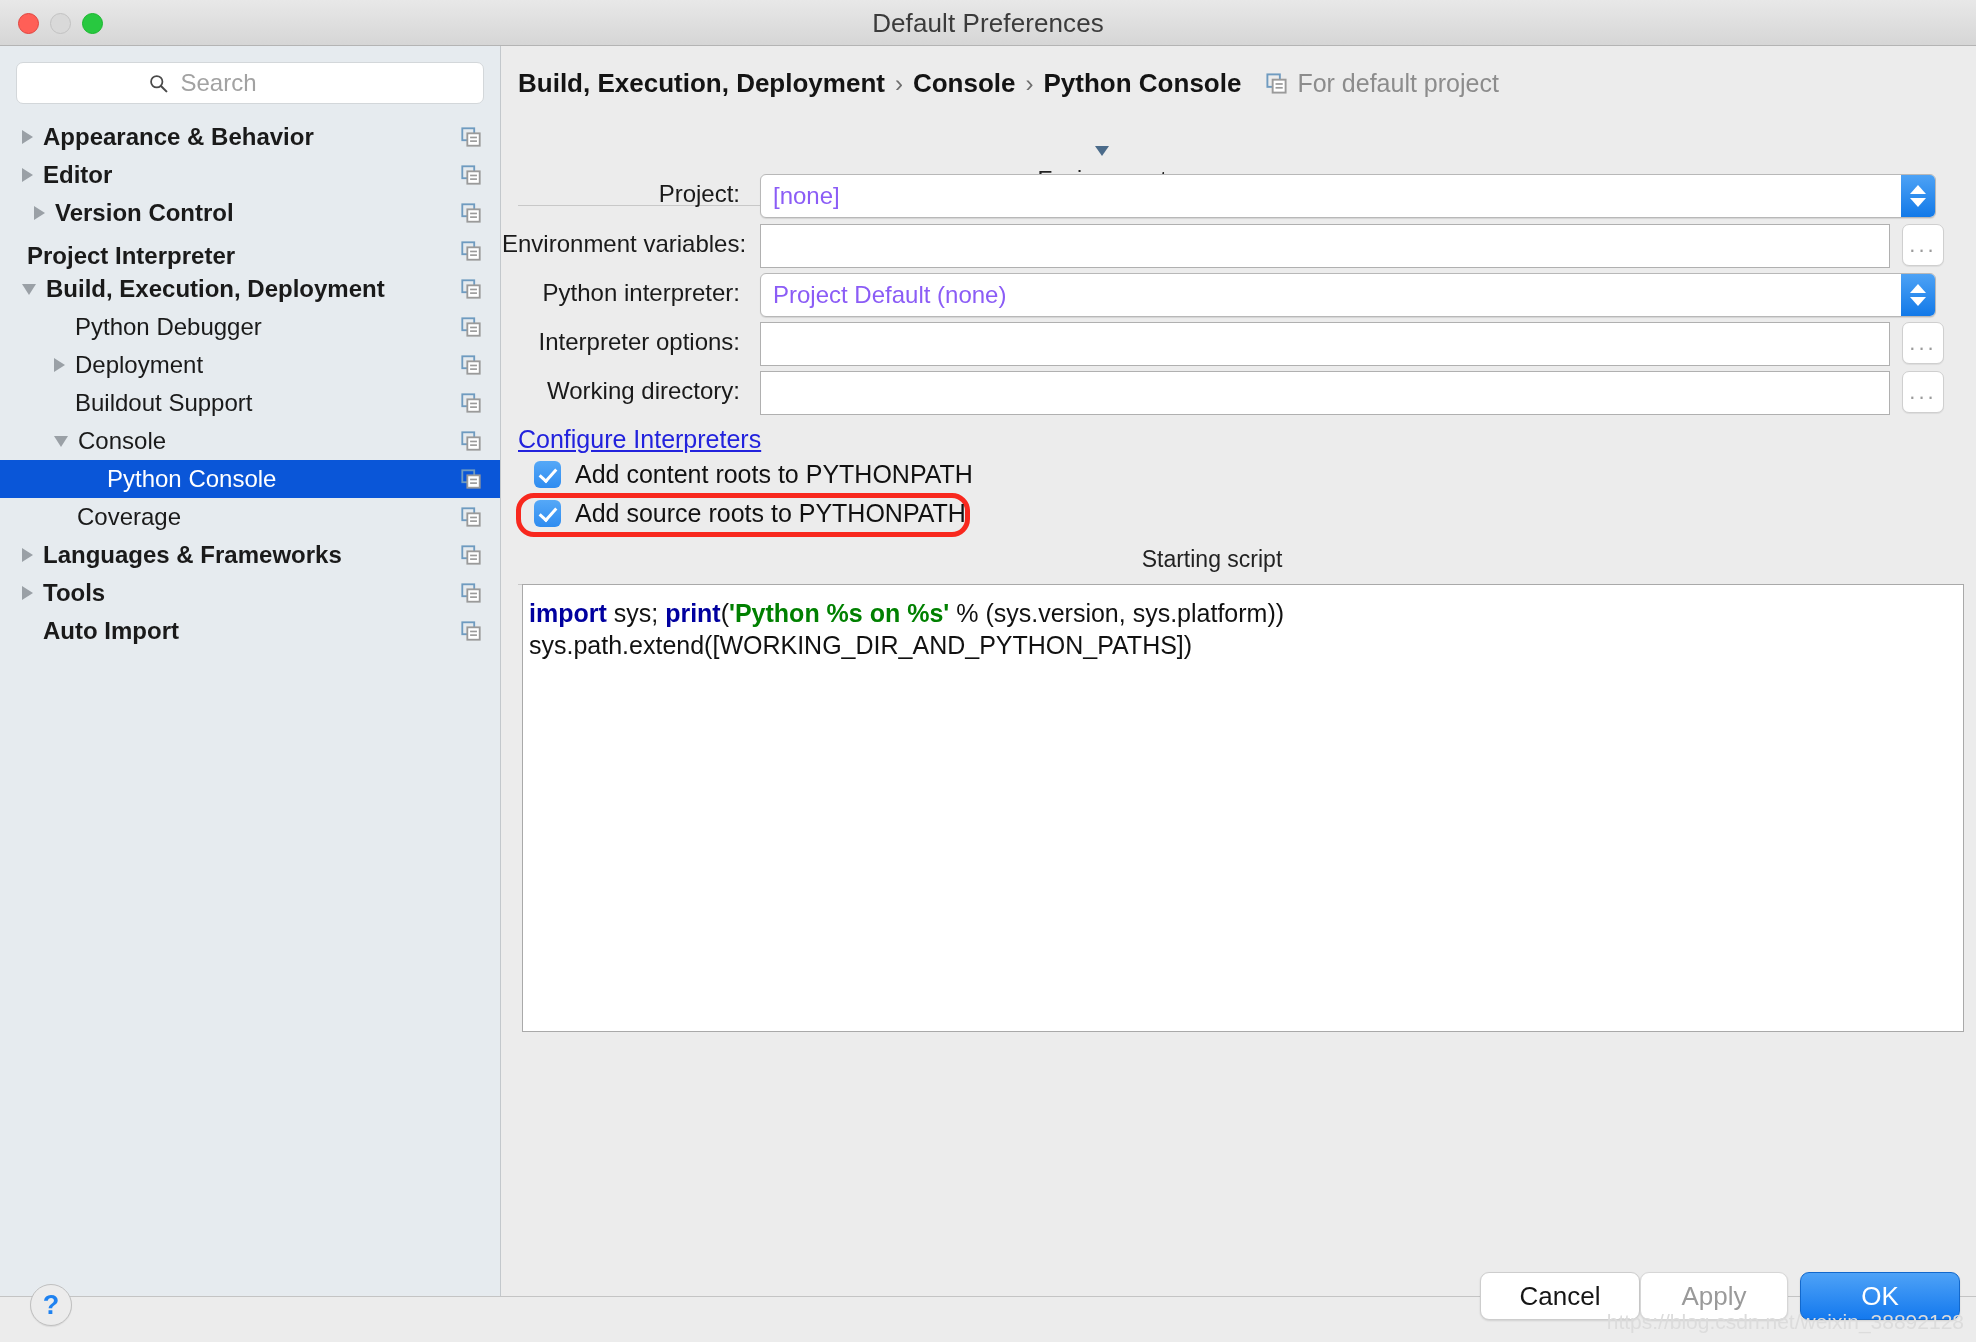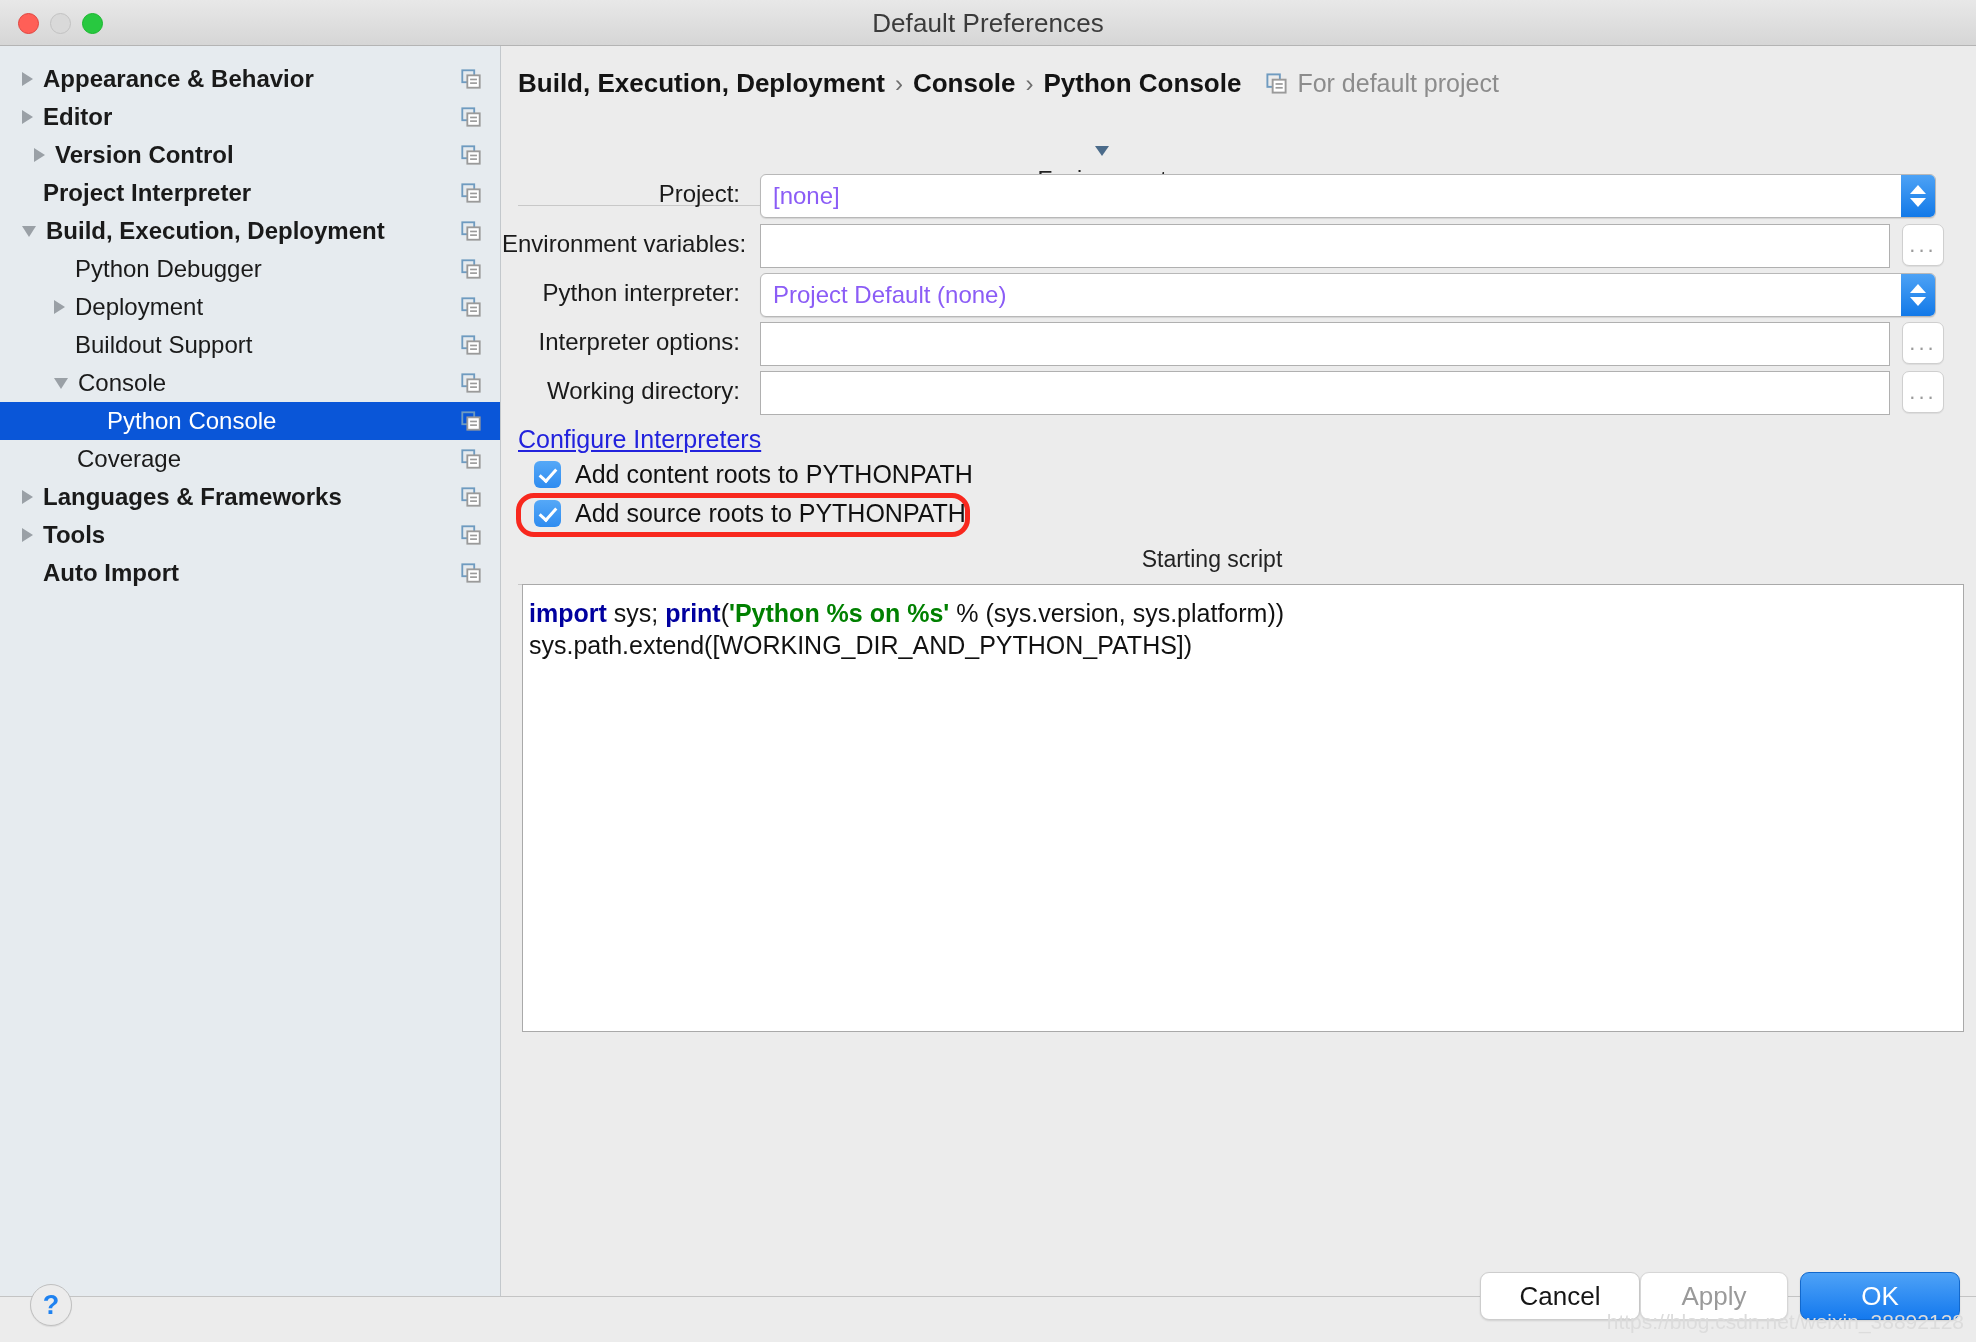--- a/index.html
+++ b/index.html
@@ -412,20 +412,27 @@
   <div class="titlebar">
     <div class="traffic">
       <div class="dot red"></div>
       <div class="dot yellow"></div>
       <div class="dot green"></div>
     </div>
     <div class="window-title">Default Preferences</div>
   </div>
 
   <div class="sidebar">
+    <div class="search-wrap">
+      <svg class="search-icon" viewBox="0 0 24 24">
+        <circle cx="10" cy="10" r="6.5" fill="none" stroke="#4a4a4a" stroke-width="2"></circle>
+        <line x1="14.8" y1="14.8" x2="21" y2="21" stroke="#4a4a4a" stroke-width="2.4" stroke-linecap="round"></line>
+      </svg>
+      <input class="search-input" type="text" placeholder="Search" style="">
+    </div>
     <div class="tree" id="tree">
         <div class="tree-row bold" style="padding-left: 22px;">
           <div class="twisty right"></div>
           <span class="tree-label">Appearance &amp; Behavior</span>
           <svg class="copy-icon" viewBox="0 0 24 24">
   <rect x="2.5" y="2.5" width="13" height="13" fill="none" stroke="#6f9bc0" stroke-width="2"></rect>
   <rect x="8" y="8" width="13.5" height="13.5" fill="#ffffff" stroke="#9a9a9a" stroke-width="2"></rect>
   <line x1="11" y1="12.5" x2="18.5" y2="12.5" stroke="#9a9a9a" stroke-width="1.8"></line>
   <line x1="11" y1="16.5" x2="18.5" y2="16.5" stroke="#9a9a9a" stroke-width="1.8"></line>
 </svg>
@@ -443,21 +450,21 @@
         <div class="tree-row bold" style="padding-left: 34px;">
           <div class="twisty right"></div>
           <span class="tree-label">Version Control</span>
           <svg class="copy-icon" viewBox="0 0 24 24">
   <rect x="2.5" y="2.5" width="13" height="13" fill="none" stroke="#6f9bc0" stroke-width="2"></rect>
   <rect x="8" y="8" width="13.5" height="13.5" fill="#ffffff" stroke="#9a9a9a" stroke-width="2"></rect>
   <line x1="11" y1="12.5" x2="18.5" y2="12.5" stroke="#9a9a9a" stroke-width="1.8"></line>
   <line x1="11" y1="16.5" x2="18.5" y2="16.5" stroke="#9a9a9a" stroke-width="1.8"></line>
 </svg>
         </div>
-        <div class="tree-row bold" style="padding-left: 22px;">
+        <div class="tree-row bold" style="padding-left: 6px; align-items: flex-end;">
           <div class="twisty none"></div>
           <span class="tree-label">Project Interpreter</span>
           <svg class="copy-icon" viewBox="0 0 24 24">
   <rect x="2.5" y="2.5" width="13" height="13" fill="none" stroke="#6f9bc0" stroke-width="2"></rect>
   <rect x="8" y="8" width="13.5" height="13.5" fill="#ffffff" stroke="#9a9a9a" stroke-width="2"></rect>
   <line x1="11" y1="12.5" x2="18.5" y2="12.5" stroke="#9a9a9a" stroke-width="1.8"></line>
   <line x1="11" y1="16.5" x2="18.5" y2="16.5" stroke="#9a9a9a" stroke-width="1.8"></line>
 </svg>
         </div>
         <div class="tree-row bold" style="padding-left: 22px;">

